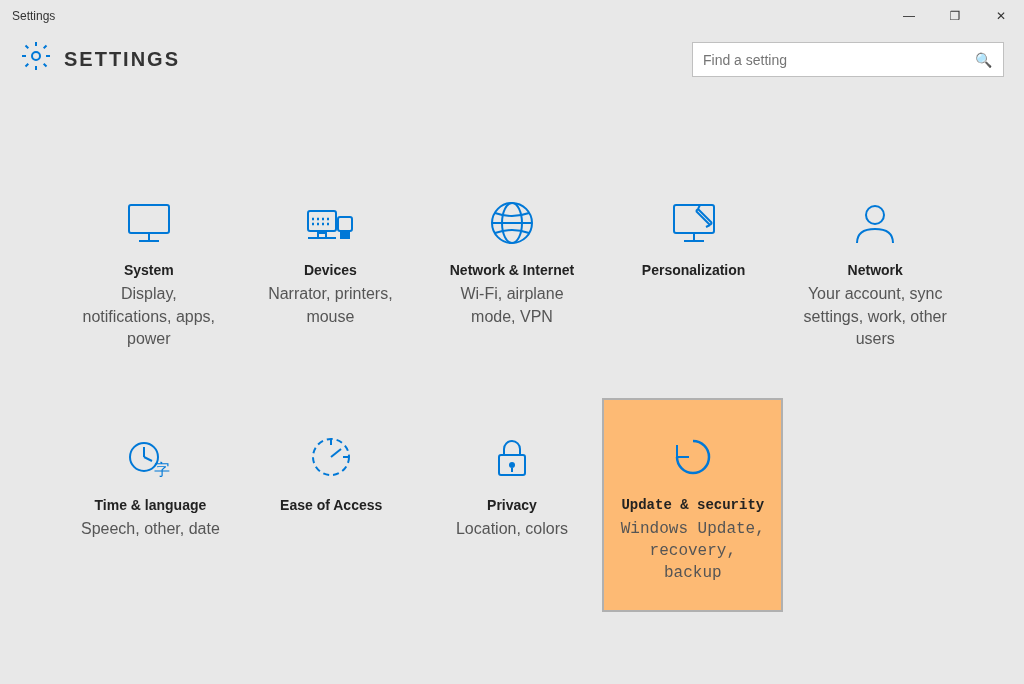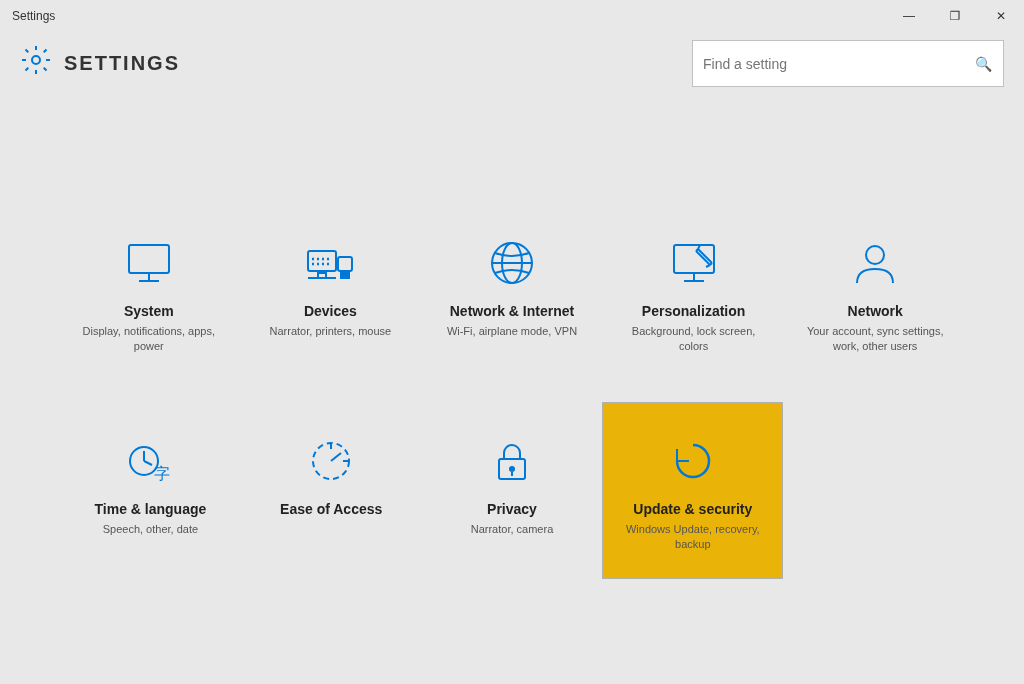--- a/index.html
+++ b/index.html
@@ -68,21 +68,21 @@
       font-weight: 600;
       color: #333;
       letter-spacing: 2px;
     }
     .search-box {
       display: flex;
       align-items: center;
       background: white;
       border: 1px solid #c0c0c0;
       width: 312px;
-      height: 47px;
+      height: 35px;
       padding: 0 10px;
     }
     .search-input {
       border: none;
       outline: none;
       flex: 1;
       font-size: 14px;
       color: #999;
       background: transparent;
     }
@@ -118,21 +118,22 @@
       flex-direction: column;
       align-items: center;
       text-align: center;
       padding: 30px 15px 25px 15px;
       cursor: pointer;
       border: 2px solid transparent;
       transition: background 0.1s;
     }
     .setting-item.selected {
       border: 2px solid #b0b0b0;
-      background: #eab308;
+      background: #fdba74;
+      font-family: Liberation Mono, monospace;
     }
     .setting-icon {
       width: 60px;
       height: 55px;
       display: flex;
       align-items: center;
       justify-content: center;
       margin-bottom: 12px;
       color: #0078d7;
     }
@@ -143,21 +144,21 @@
       stroke: #0078d7;
       stroke-width: 2;
     }
     .setting-name {
       font-size: 14px;
       font-weight: 600;
       color: #222;
       margin-bottom: 5px;
     }
     .setting-desc {
-      font-size: 11px;
+      font-size: 16px;
       color: #555;
       line-height: 1.4;
     }
   </style>
 </head>
 <body>
 
 <div class="titlebar">
   <span class="titlebar-title">Settings</span>
   <div class="titlebar-controls">
@@ -246,21 +247,20 @@
 
           <line x1="30" y1="12" x2="44" y2="26" stroke-width="2"></line>
           <line x1="28" y1="14" x2="42" y2="28" stroke-width="2"></line>
           <line x1="30" y1="12" x2="28" y2="14" stroke-width="2"></line>
           <line x1="44" y1="26" x2="42" y2="28" stroke-width="2"></line>
           <line x1="42" y1="28" x2="38" y2="30" stroke-width="2"></line>
           <line x1="30" y1="12" x2="32" y2="8" stroke-width="2"></line>
         </svg>
       </div>
       <div class="setting-name">Personalization</div>
-      <div class="setting-desc">Background, lock screen, colors</div>
     </div>
 
     <div class="setting-item">
       <div class="setting-icon">
         <svg viewBox="0 0 52 52">
           <circle cx="26" cy="18" r="9"></circle>
           <path d="M8 46 Q8 32 26 32 Q44 32 44 46"></path>
         </svg>
       </div>
       <div class="setting-name">Network</div>
@@ -299,21 +299,21 @@
     <div class="setting-item">
       <div class="setting-icon">
         <svg viewBox="0 0 52 52">
           <rect x="13" y="24" width="26" height="20" rx="2"></rect>
           <path d="M18 24 V18 A8 8 0 0 1 34 18 V24"></path>
           <circle cx="26" cy="34" r="3" fill="#0078d7" stroke="none"></circle>
           <line x1="26" y1="37" x2="26" y2="41"></line>
         </svg>
       </div>
       <div class="setting-name">Privacy</div>
-      <div class="setting-desc">Narrator, camera</div>
+      <div class="setting-desc">Location, colors</div>
     </div>
 
     <div class="setting-item selected">
       <div class="setting-icon">
         <svg viewBox="0 0 52 52">
           <path d="M26 10 A16 16 0 1 1 10 26" stroke-width="2.5" fill="none"></path>
           <polyline points="10,14 10,26 22,26" fill="none"></polyline>
         </svg>
       </div>
       <div class="setting-name">Update &amp; security</div>

